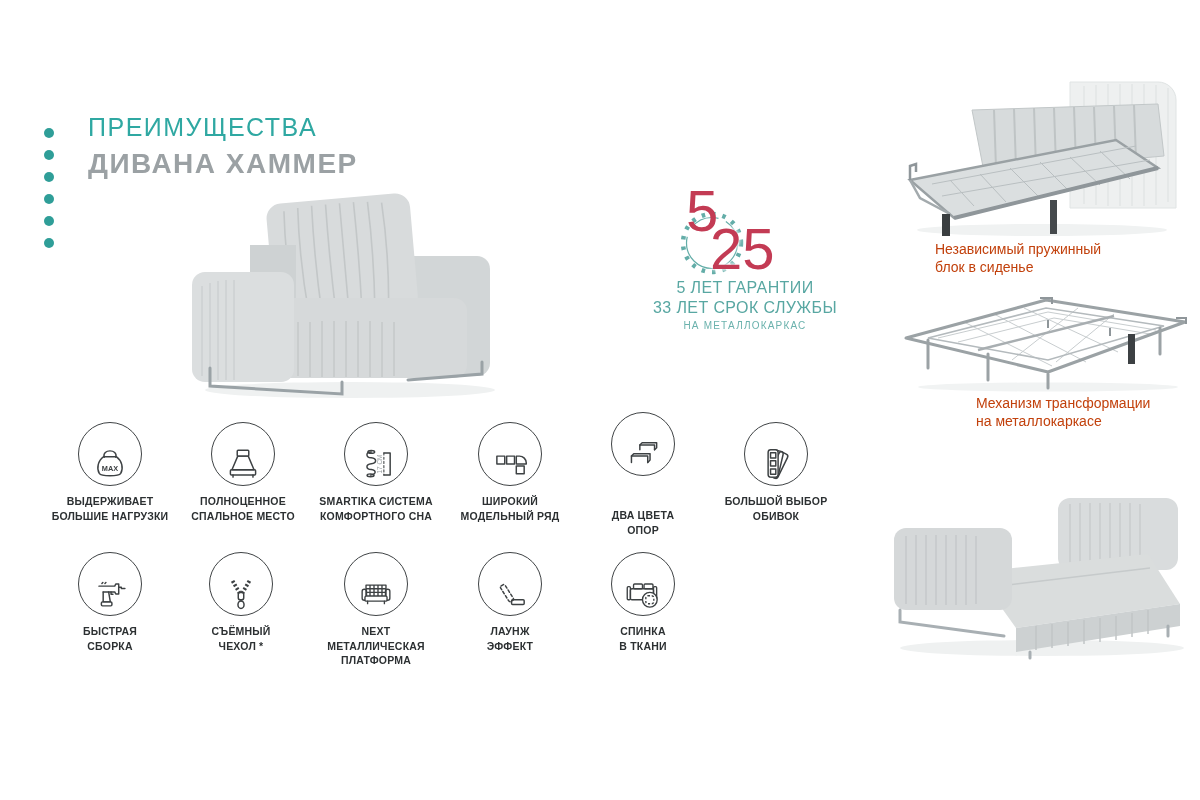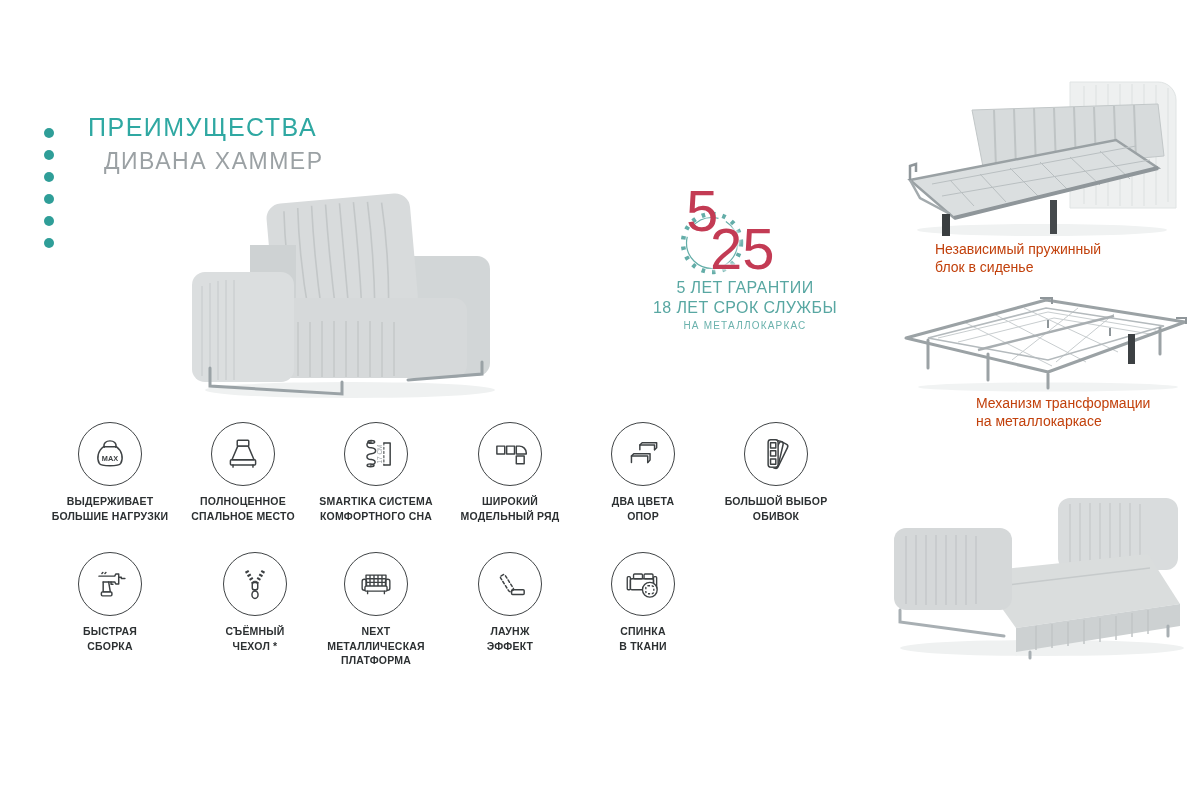--- a/index.html
+++ b/index.html
@@ -4,21 +4,21 @@
 <style>
   html,body{margin:0;padding:0;background:#fff;}
   body{width:1200px;height:800px;font-family:"Liberation Sans",sans-serif;}
   .slide{position:relative;width:1200px;height:704px;background:#ffffff;overflow:hidden;}
 
   
   .dots{position:absolute;left:44px;top:128px;display:flex;flex-direction:column;}
   .dot{width:10px;height:10px;border-radius:50%;background:#2f9e98;margin-bottom:12px;}
   .title-block{position:absolute;left:88px;top:113px;}
   .title{font-size:25px;font-weight:500;letter-spacing:1.5px;color:#2fa8a2;}
-  .subtitle{font-size:23px;font-weight:400;letter-spacing:1.5px;color:#9ba1a4;margin-top:6px;margin-left:16px;}
+  .subtitle{font-size:28px;font-weight:700;letter-spacing:1.5px;color:#9ba1a4;margin-top:6px;}
 
   
   .badge{position:absolute;left:640px;top:180px;width:210px;height:150px;}
   .badge-num{position:absolute;color:#c33b54;font-weight:500;line-height:1;}
   .badge-5{left:46px;top:2px;font-size:58px;}
   .badge-25{left:70px;top:40px;font-size:58px;text-shadow:0 0 4px #fff,0 0 4px #fff;}
   .badge-gear{position:absolute;left:35px;top:26px;}
   .badge-lines{position:absolute;left:0;top:98px;width:210px;text-align:center;color:#58a7a2;}
   .badge-l1,.badge-l2{font-size:16px;line-height:1.22;letter-spacing:.4px;}
   .badge-l3{font-size:10px;letter-spacing:1.2px;margin-top:3px;color:#6bb2ad;}
@@ -27,21 +27,21 @@
   .caption{position:absolute;font-size:14px;line-height:1.3;color:#c2410c;}
   .caption span{display:block;}
   .cap1{left:935px;top:240px;}
   .cap2{left:935px;top:394px;margin-left:41px;}
 
   
   .ill{position:absolute;}
 
   
   .feat{position:absolute;width:130px;display:flex;flex-direction:column;align-items:center;text-align:center;}
-  .feat-circle{width:62px;height:62px;border:1.6px solid #3f4345;border-radius:50%;display:flex;align-items:center;justify-content:center;background:#fff;}
+  .feat-circle{width:62px;height:62px;border:1.6px solid #3f4345;border-radius:50%;display:flex;align-items:flex-end;justify-content:center;background:#fff;}
   .feat-label{margin-top:8px;font-size:10.5px;font-weight:bold;letter-spacing:.2px;color:#2c3032;line-height:1.4;}
   .feat-label span{display:block;}
 </style>
 </head>
 <body>
 
 <div class="slide">
 
   <div class="dots">
     <div class="dot"></div>
@@ -102,21 +102,21 @@
 
   <div class="badge">
     <svg class="badge-gear" width="74" height="74" viewBox="0 0 74 74">
       <circle cx="37" cy="37" r="29" fill="none" stroke="#63ada8" stroke-width="4.5" stroke-dasharray="3.5 7"></circle>
       <circle cx="37" cy="37" r="25.5" fill="none" stroke="#63ada8" stroke-width="1.2" stroke-dasharray="30 8 48 10"></circle>
     </svg>
     <div class="badge-num badge-5">5</div>
     <div class="badge-num badge-25">25</div>
     <div class="badge-lines">
       <div class="badge-l1">5 ЛЕТ ГАРАНТИИ</div>
-      <div class="badge-l2">18 ЛЕТ СРОК СЛУЖБЫ</div>
+      <div class="badge-l2">33 ЛЕТ СРОК СЛУЖБЫ</div>
       <div class="badge-l3">НА МЕТАЛЛОКАРКАС</div>
     </div>
   </div>
 
   <svg class="ill" style="left:902px;top:80px;" width="282" height="158" viewBox="0 0 282 158">
     <ellipse cx="140" cy="150" rx="125" ry="6" fill="#f0f2f2"></ellipse>
     <path d="M168 2 h88 a18 18 0 0 1 18 18 v108 h-106 z" fill="#eef0f0" stroke="#e0e4e4"></path>
     <g stroke="#e2e6e6" stroke-width="1.5" fill="none">
       <path d="M182 6 v118"></path>
         <path d="M194 5 v120"></path>
@@ -305,21 +305,21 @@
         </g>
       </svg>
     </div>
     <div class="feat-label">
       <span>ШИРОКИЙ</span>
       <span>МОДЕЛЬНЫЙ РЯД</span>
       <span></span>
     </div>
   </div>
 
-  <div class="feat" style="left:578px;top:422px;">
+  <div class="feat" style="left:578px;top:412px;gap:24px;">
     <div class="feat-circle">
       <svg width="42" height="42" viewBox="0 0 40 40">
         <g fill="none" stroke="#3d4143" stroke-width="1.4" stroke-linecap="round" stroke-linejoin="round">
           <path d="M17 16 v-4.5 h14 v4.5"></path>
           <path d="M17 11.5 l2.2 -2.2 h13.5"></path>
           <path d="M31 16 l2 -2 v-4.7"></path>
           <path d="M9 28 v-6 h15.5 v6"></path>
           <path d="M9 22 l2.2 -2.2 h15"></path>
           <path d="M24.5 28 l2.2 -2.2 v-6"></path>
         </g>
@@ -365,21 +365,21 @@
         </g>
       </svg>
     </div>
     <div class="feat-label">
       <span>БЫСТРАЯ</span>
       <span>СБОРКА</span>
       <span></span>
     </div>
   </div>
 
-  <div class="feat" style="left:190px;top:552px;">
+  <div class="feat" style="left:176px;top:552px;">
     <div class="feat-circle">
       <svg width="42" height="42" viewBox="0 0 40 40">
         <g fill="none" stroke="#3d4143" stroke-linecap="butt">
           <path d="M12 7.5 L18.6 19" stroke-width="3.6" stroke-dasharray="2 1.9"></path>
           <path d="M28 7.5 L21.4 19" stroke-width="3.6" stroke-dasharray="2 1.9"></path>
         </g>
         <g fill="none" stroke="#3d4143" stroke-width="1.4" stroke-linecap="round" stroke-linejoin="round">
           <rect x="17.4" y="18.5" width="5.2" height="7" rx="2"></rect>
           <path d="M20 25.5 v1.2"></path>
           <ellipse cx="20" cy="30.2" rx="2.9" ry="3.6"></ellipse>

